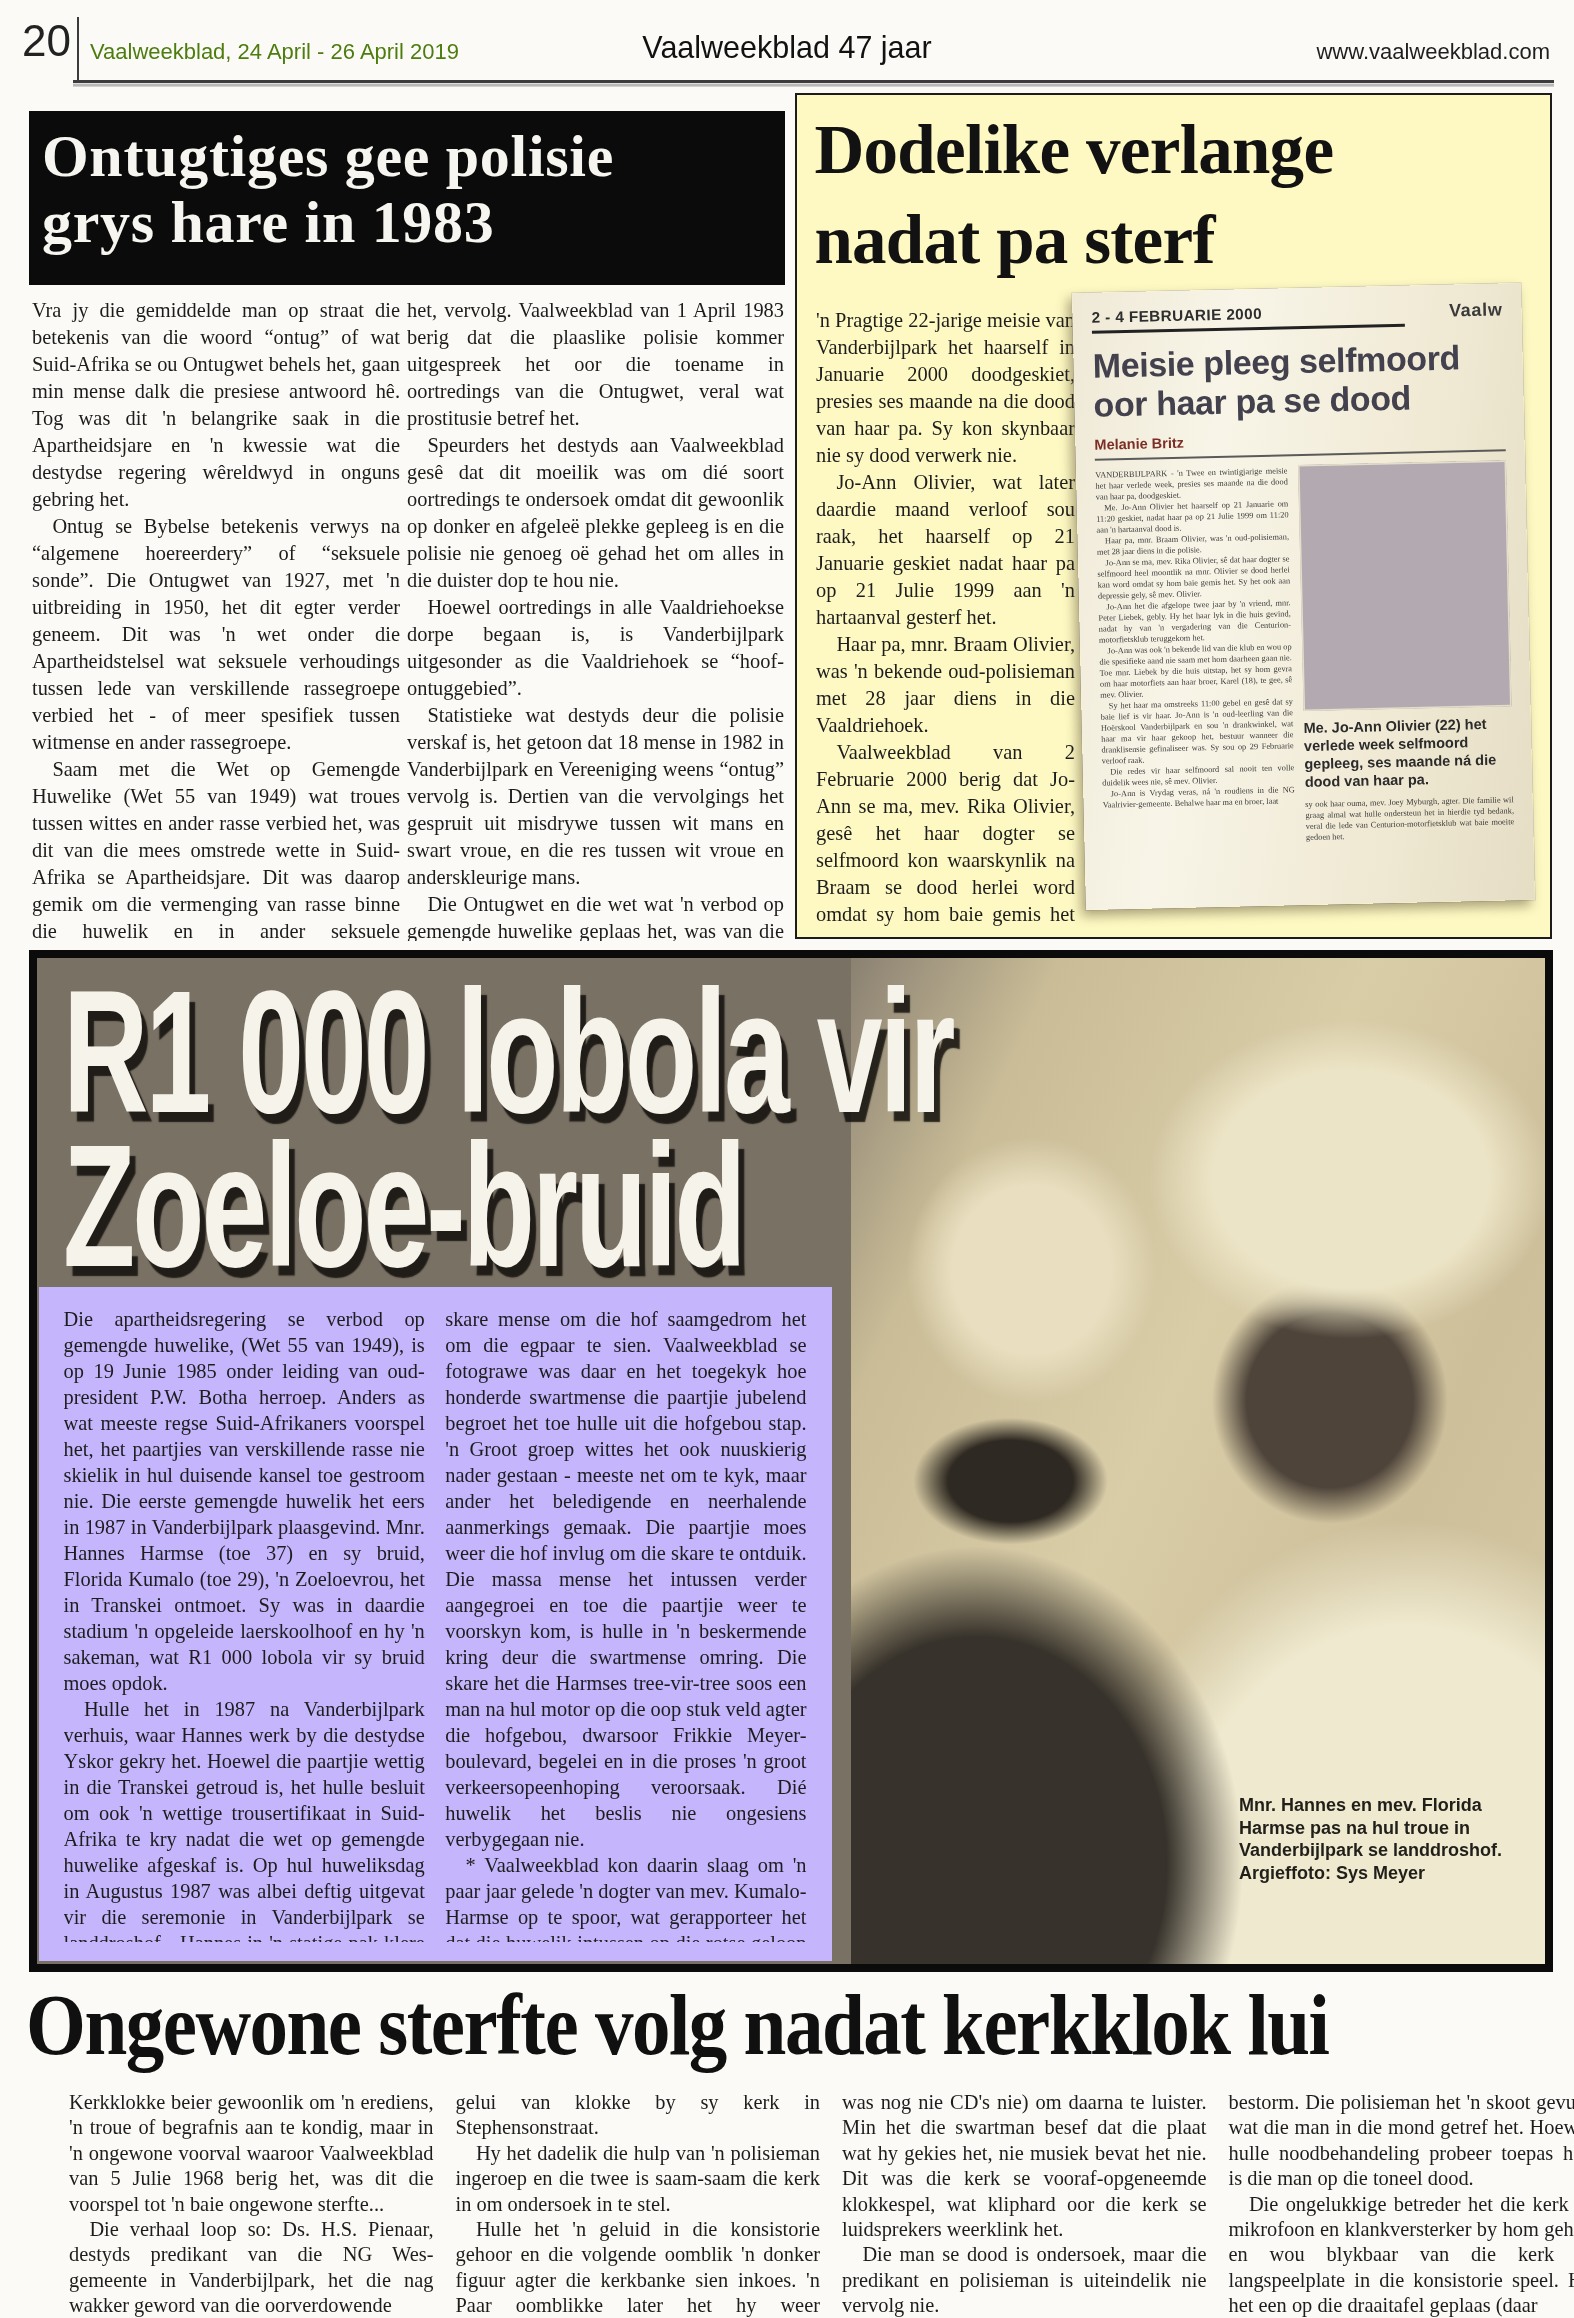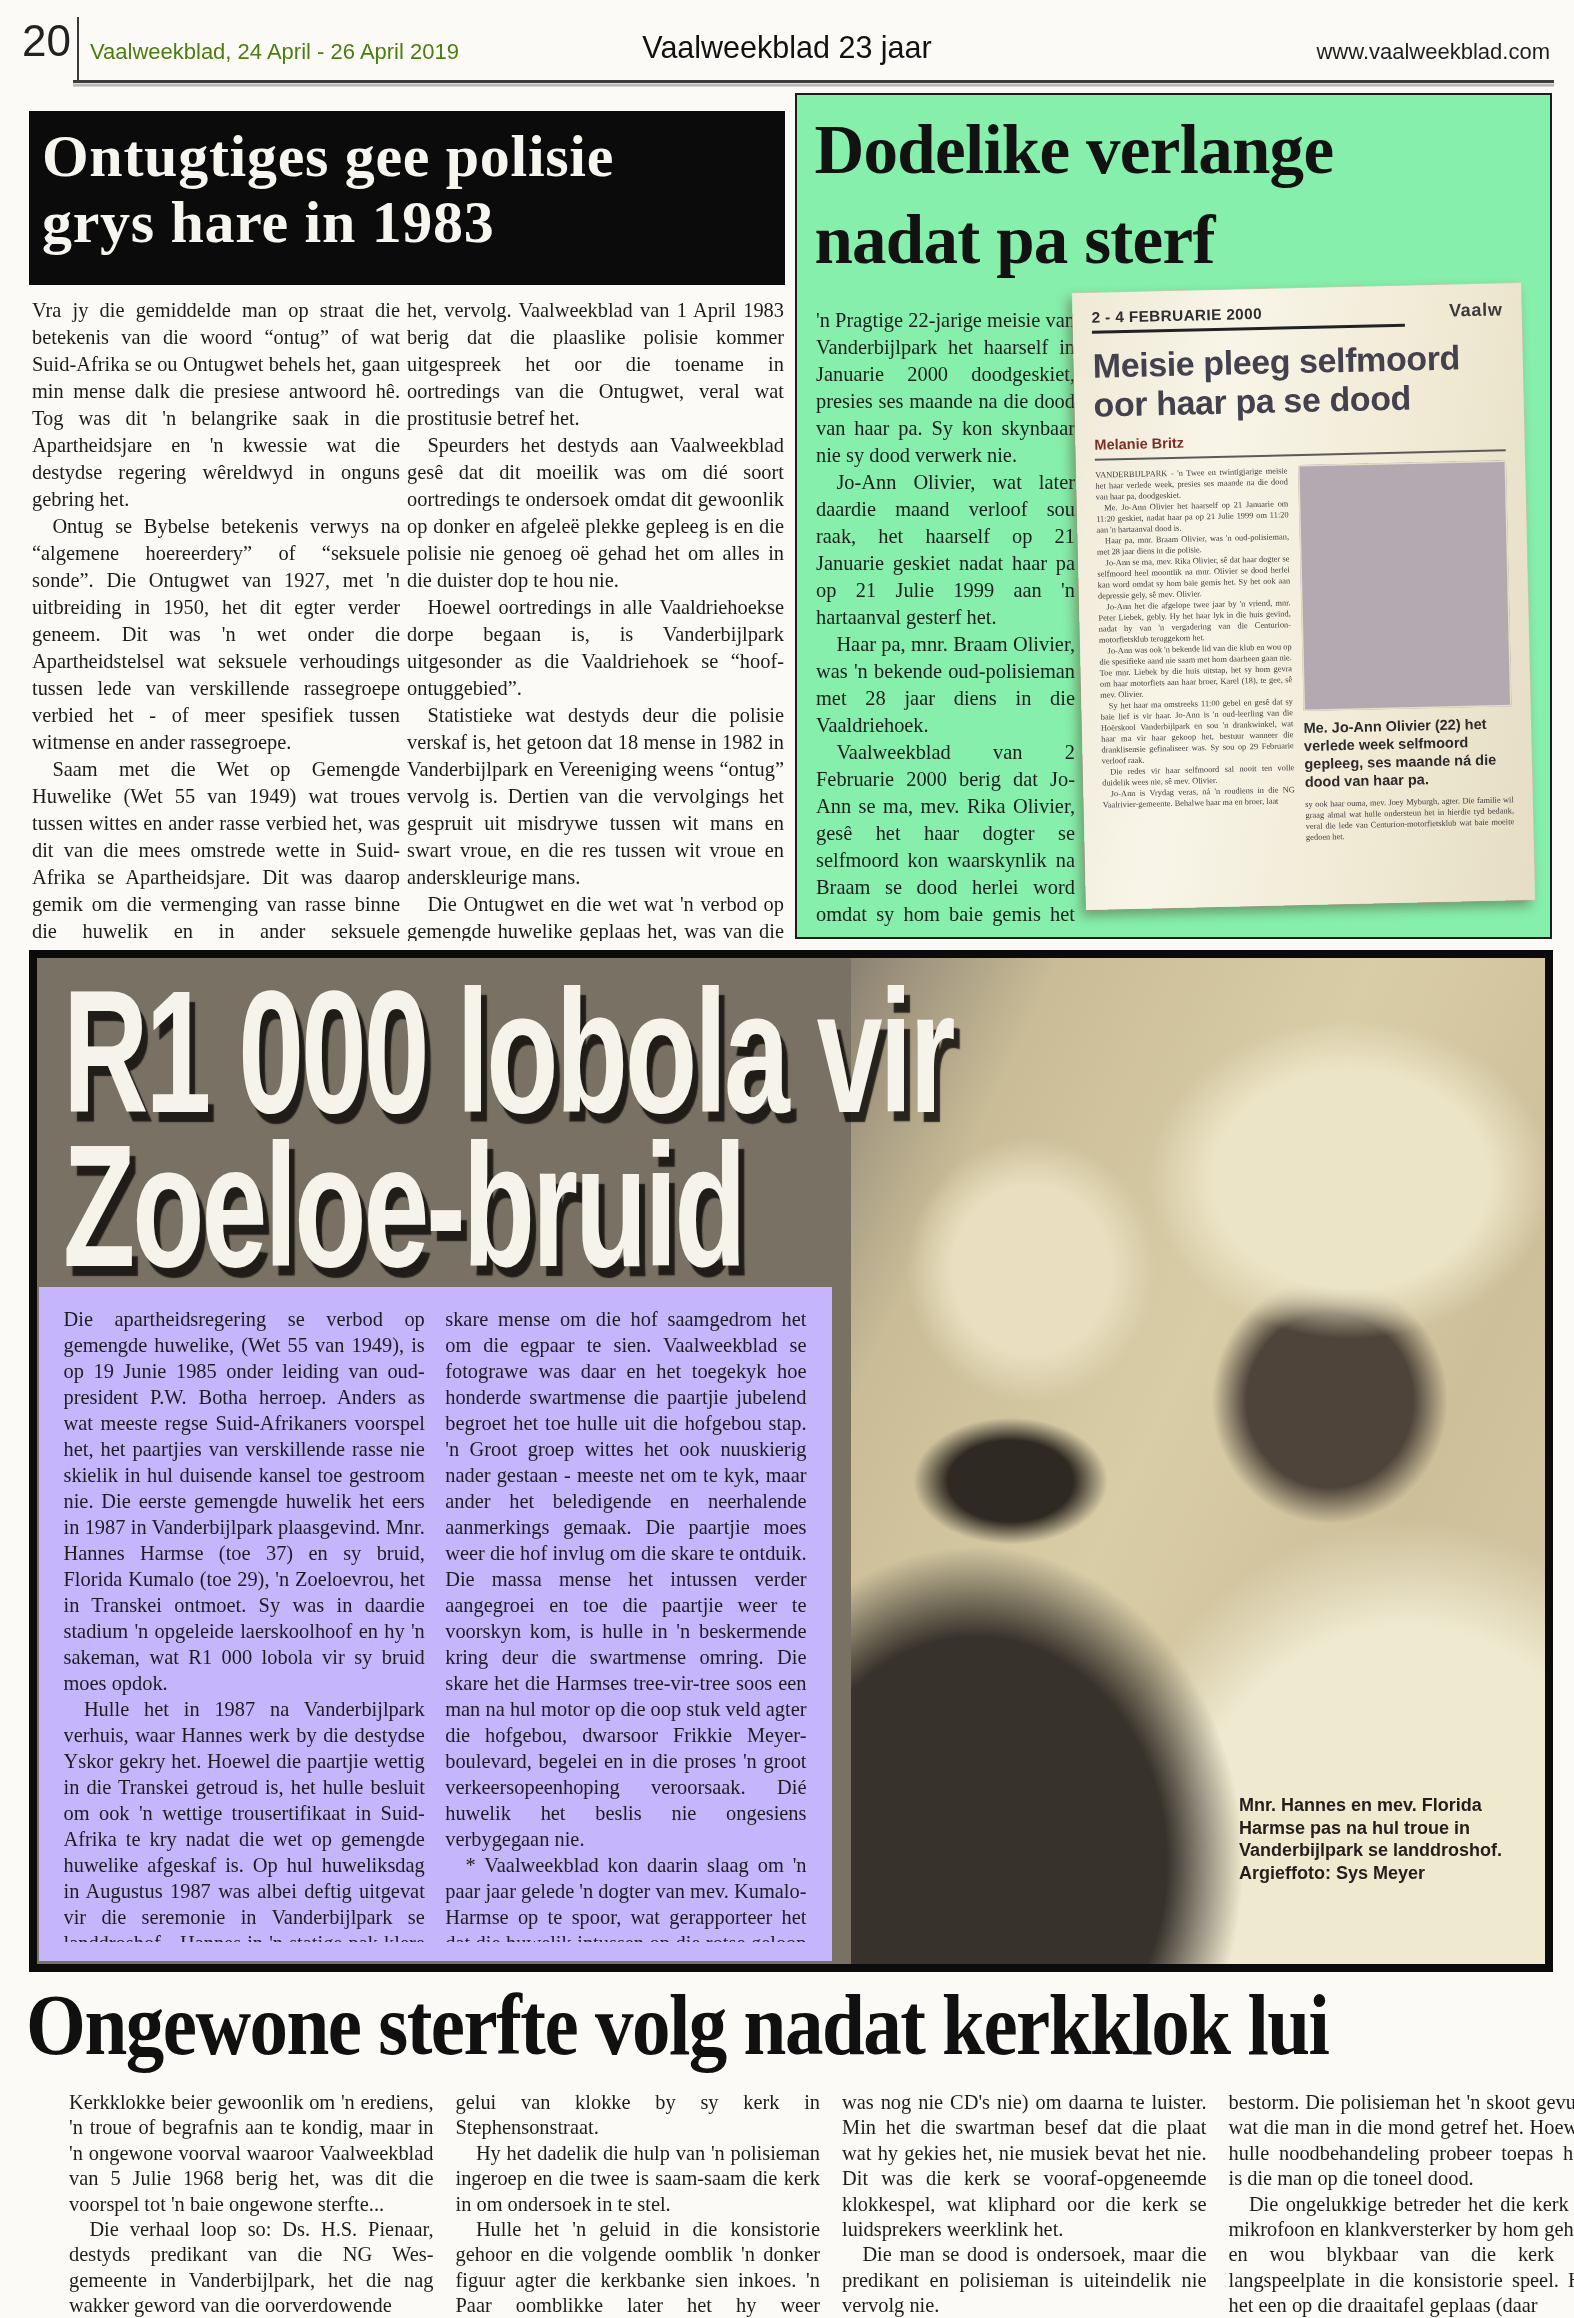--- a/index.html
+++ b/index.html
@@ -17,21 +17,21 @@
          box-shadow:0 3.6px 0 rgba(130,130,130,.55);}
   
   .a1head{position:absolute;left:29px;top:111px;width:756px;height:174px;background:#0b0b0b;}
   .a1head h1{margin:0;padding:11.6px 13px 0 13px;font:700 60px/1.1 "Liberation Serif",serif;
              color:#f7f5ef;white-space:pre-line;letter-spacing:0.7px;}
   .coltext{font:400 20.4px/27px "Liberation Serif",serif;text-align:justify;white-space:pre-line;color:#1c1c1c;}
   .a1c1{position:absolute;left:32px;top:297px;width:368px;height:644px;overflow:hidden;}
   .a1c2{position:absolute;left:407px;top:297px;width:377px;height:644px;overflow:hidden;}
   
   .a2box{position:absolute;left:795px;top:93px;width:757px;height:846px;box-sizing:border-box;
-         background:#86efac;border:2.9px solid #1c1c1c;}
+         background:#fef9c3;border:2.9px solid #1c1c1c;}
   .a2head{margin:0;padding:10.2px 7.3px 0 17.4px;font:700 69px/90px "Liberation Serif",serif;
           color:#121212;white-space:pre-line;letter-spacing:-0.7px;}
   .a2col{position:absolute;left:19px;top:212px;width:259px;height:619px;overflow:hidden;
          font:400 20.4px/27px "Liberation Serif",serif;text-align:justify;white-space:pre-line;}
   .clip{position:absolute;left:282px;top:193px;width:449px;height:617px;box-sizing:border-box;
         transform:rotate(-1.3deg);transform-origin:50% 50%;
         background:linear-gradient(100deg,#efe9d6,#f8f5e8 30%,#efe8d2 72%,#e5ddc4);
         box-shadow:-4.4px 5.8px 11.6px rgba(70,58,30,.45),0 0 0 0.7px #d9d2ba;padding:17.4px 19px;overflow:hidden;}
   .cliptop{display:flex;justify-content:space-between;align-items:flex-start;}
   .clipdate{font:700 15.3px/1 "Liberation Sans",sans-serif;color:#2e2e2e;letter-spacing:0.4px;}
@@ -82,21 +82,21 @@
   .a4col{flex:1;font:400 20.4px/25.4px "Liberation Serif",serif;text-align:justify;white-space:pre-line;}
 </style>
 </head>
 <body>
 
 <div class="page">
 
   <div class="pagenum">20</div>
   <div class="hvline"></div>
   <div class="edition">Vaalweekblad, 24 April - 26 April 2019</div>
-  <div class="ctitle">Vaalweekblad 23 jaar</div>
+  <div class="ctitle">Vaalweekblad 47 jaar</div>
   <div class="website">www.vaalweekblad.com</div>
   <div class="hrule"></div>
 
   <div class="a1head">
     <h1>Ontugtiges gee polisie
 grys hare in 1983</h1>
   </div>
   <div class="coltext a1c1">Vra jy die gemiddelde man op straat die betekenis van die woord “ontug” of wat Suid-Afrika se ou Ontugwet behels het, gaan min mense dalk die presiese antwoord hê. Tog was dit 'n belangrike saak in die Apartheidsjare en 'n kwessie wat die destydse regering wêreldwyd in onguns gebring het.
  Ontug se Bybelse betekenis verwys na “algemene hoereerdery” of “seksuele sonde”. Die Ontugwet van 1927, met 'n uitbreiding in 1950, het dit egter verder geneem. Dit was 'n wet onder die Apartheidstelsel wat seksuele verhoudings tussen lede van verskillende rassegroepe verbied het - of meer spesifiek tussen witmense en ander rassegroepe.
  Saam met die Wet op Gemengde Huwelike (Wet 55 van 1949) wat troues tussen wittes en ander rasse verbied het, was dit van die mees omstrede wette in Suid-Afrika se Apartheidsjare. Dit was daarop gemik om die vermenging van rasse binne die huwelik en in ander seksuele verhoudings te verhoed.

